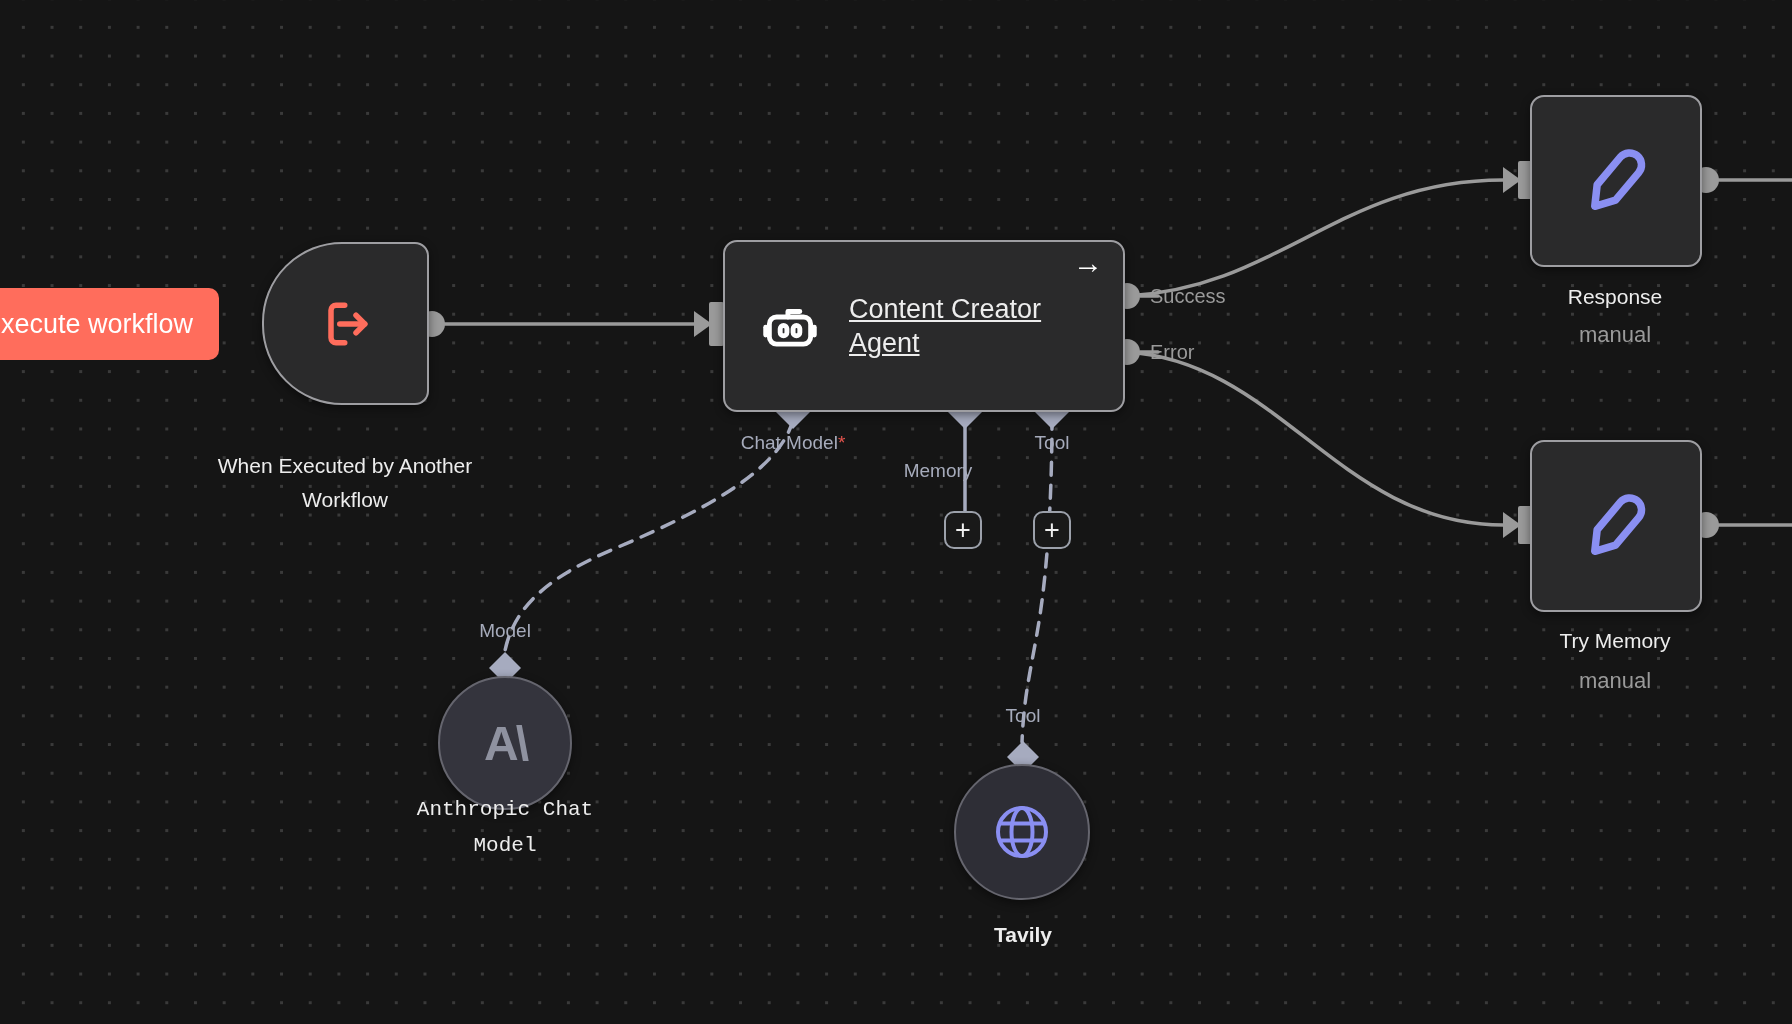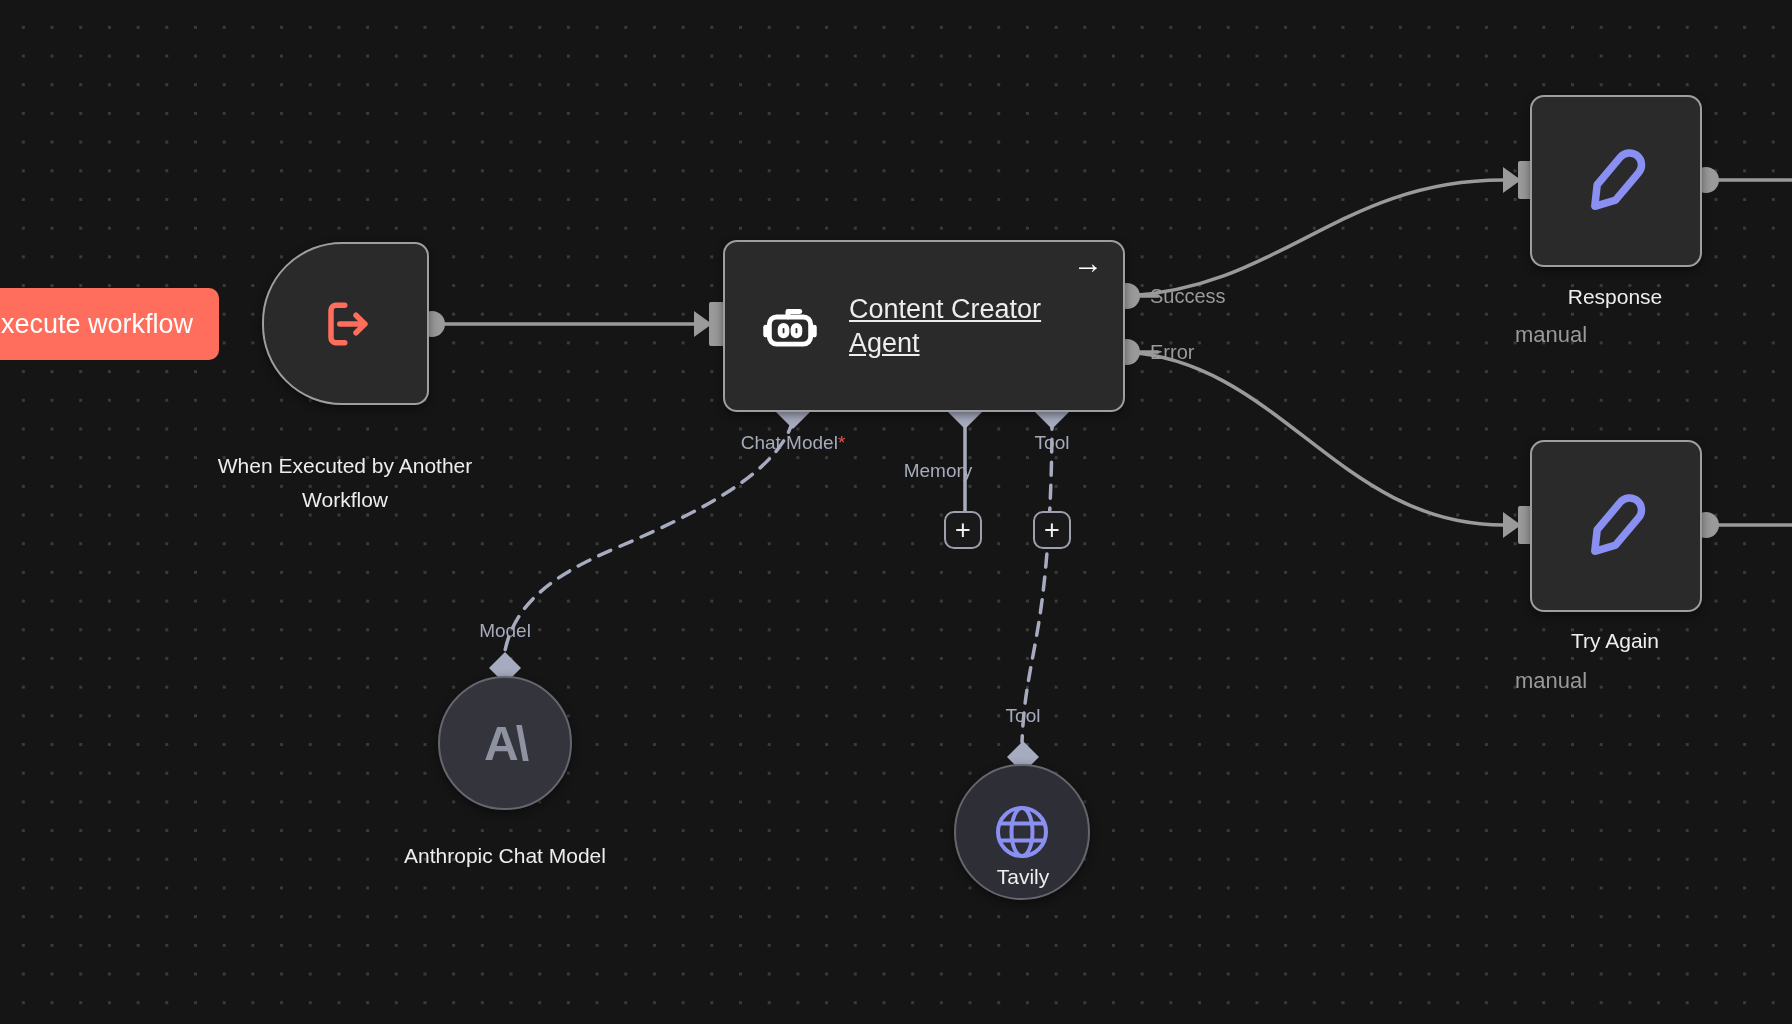--- a/index.html
+++ b/index.html
@@ -22,21 +22,21 @@
     stroke-dasharray:13 10;}
   .diamond{fill:var(--lavender);}
   .node{position:absolute;background:var(--node-fill);border:2.5px solid var(--node-border);
     z-index:2;box-shadow:0 3px 10px rgba(0,0,0,.45);}
   .square-node{width:172px;height:172px;border-radius:14px;display:flex;
     align-items:center;justify-content:center;}
   .circle-node{border-radius:50%;background:var(--circle-fill);
     border:2px solid var(--circle-border);display:flex;align-items:center;justify-content:center;}
   .node-title{position:absolute;z-index:2;color:var(--text);font-size:21px;font-weight:500;
     text-align:center;transform:translateX(-50%);line-height:34px;}
-  .node-sub{position:absolute;z-index:2;color:var(--muted);font-size:22px;text-align:left;
+  .node-sub{position:absolute;z-index:2;color:var(--muted);font-size:22px;text-align:center;
     transform:translateX(-50%);}
   .port-label{position:absolute;z-index:3;color:var(--port-text);font-size:19px;
     transform:translateX(-50%);white-space:nowrap;}
   .port-label .req{color:var(--required);}
   .out-label{position:absolute;z-index:3;color:var(--muted);font-size:20px;
     transform:translateY(-50%);white-space:nowrap;}
   .plus-btn{position:absolute;z-index:3;width:38px;height:38px;border-radius:10px;
     background:#191919;border:2.5px solid #9ca1ab;color:#f0f0f0;font-size:27px;
     font-weight:300;display:flex;align-items:center;justify-content:center;
     line-height:1;cursor:pointer;}
@@ -152,44 +152,44 @@
   <div class="port-label" style="left:938px;top:432px;margin-top:28px;">Memory</div>
   <div class="port-label" style="left:1052px;top:432px;">Tool</div>
 
   <div class="plus-btn" style="left:944px;top:511px;">+</div>
   <div class="plus-btn" style="left:1033px;top:511px;">+</div>
 
   <div class="port-label" style="left:505px;top:620px;">Model</div>
   <div class="node circle-node" id="anthropic-node">
     <span class="anthropic-logo">A\</span>
   </div>
-  <div class="node-title" style="left:505px;top:838px;width:240px;line-height:36px;">Anthropic Chat Model</div>
+  <div class="node-title" style="left:505px;top:792px;width:240px;line-height:36px;font-family:Liberation Mono, monospace;">Anthropic Chat Model</div>
 
   <div class="port-label" style="left:1023px;top:705px;">Tool</div>
   <div class="node circle-node" id="tavily-node">
     <svg width="64" height="64" viewBox="0 0 64 64">
       <g fill="none" stroke="#8a8ff2" stroke-width="4" stroke-linecap="round">
         <circle cx="32" cy="32" r="24"></circle>
         <ellipse cx="32" cy="32" rx="10.5" ry="24"></ellipse>
         <path d="M10.5 23.5 H53.5"></path>
         <path d="M10.5 40.5 H53.5"></path>
       </g>
     </svg>
   </div>
-  <div class="node-title" style="left:1023px;top:860px;width:300px;">Tavily</div>
+  <div class="node-title" style="left:1023px;top:918px;width:300px;font-weight:bold;">Tavily</div>
 
   <div class="node square-node" id="response-node">
     <svg width="96" height="96" viewBox="0 0 64 64">
       <path d="M24 18 a8 8 0 0 1 16 0 V42 L32 54 L24 42 Z" transform="rotate(40 32 32)" fill="none" stroke="#8a8ff2" stroke-width="5" stroke-linejoin="round" stroke-linecap="round"></path>
     </svg>
   </div>
   <div class="node-title" style="left:1615px;top:280px;width:300px;">Response</div>
   <div class="node-sub" style="left:1615px;top:322px;width:200px;">manual</div>
 
   <div class="node square-node" id="tryagain-node">
     <svg width="96" height="96" viewBox="0 0 64 64">
       <path d="M24 18 a8 8 0 0 1 16 0 V42 L32 54 L24 42 Z" transform="rotate(40 32 32)" fill="none" stroke="#8a8ff2" stroke-width="5" stroke-linejoin="round" stroke-linecap="round"></path>
     </svg>
   </div>
-  <div class="node-title" style="left:1615px;top:624px;width:300px;">Try Again</div>
+  <div class="node-title" style="left:1615px;top:624px;width:300px;">Try Memory</div>
   <div class="node-sub" style="left:1615px;top:668px;width:200px;">manual</div>
 
 </div>
 
 </body></html>

